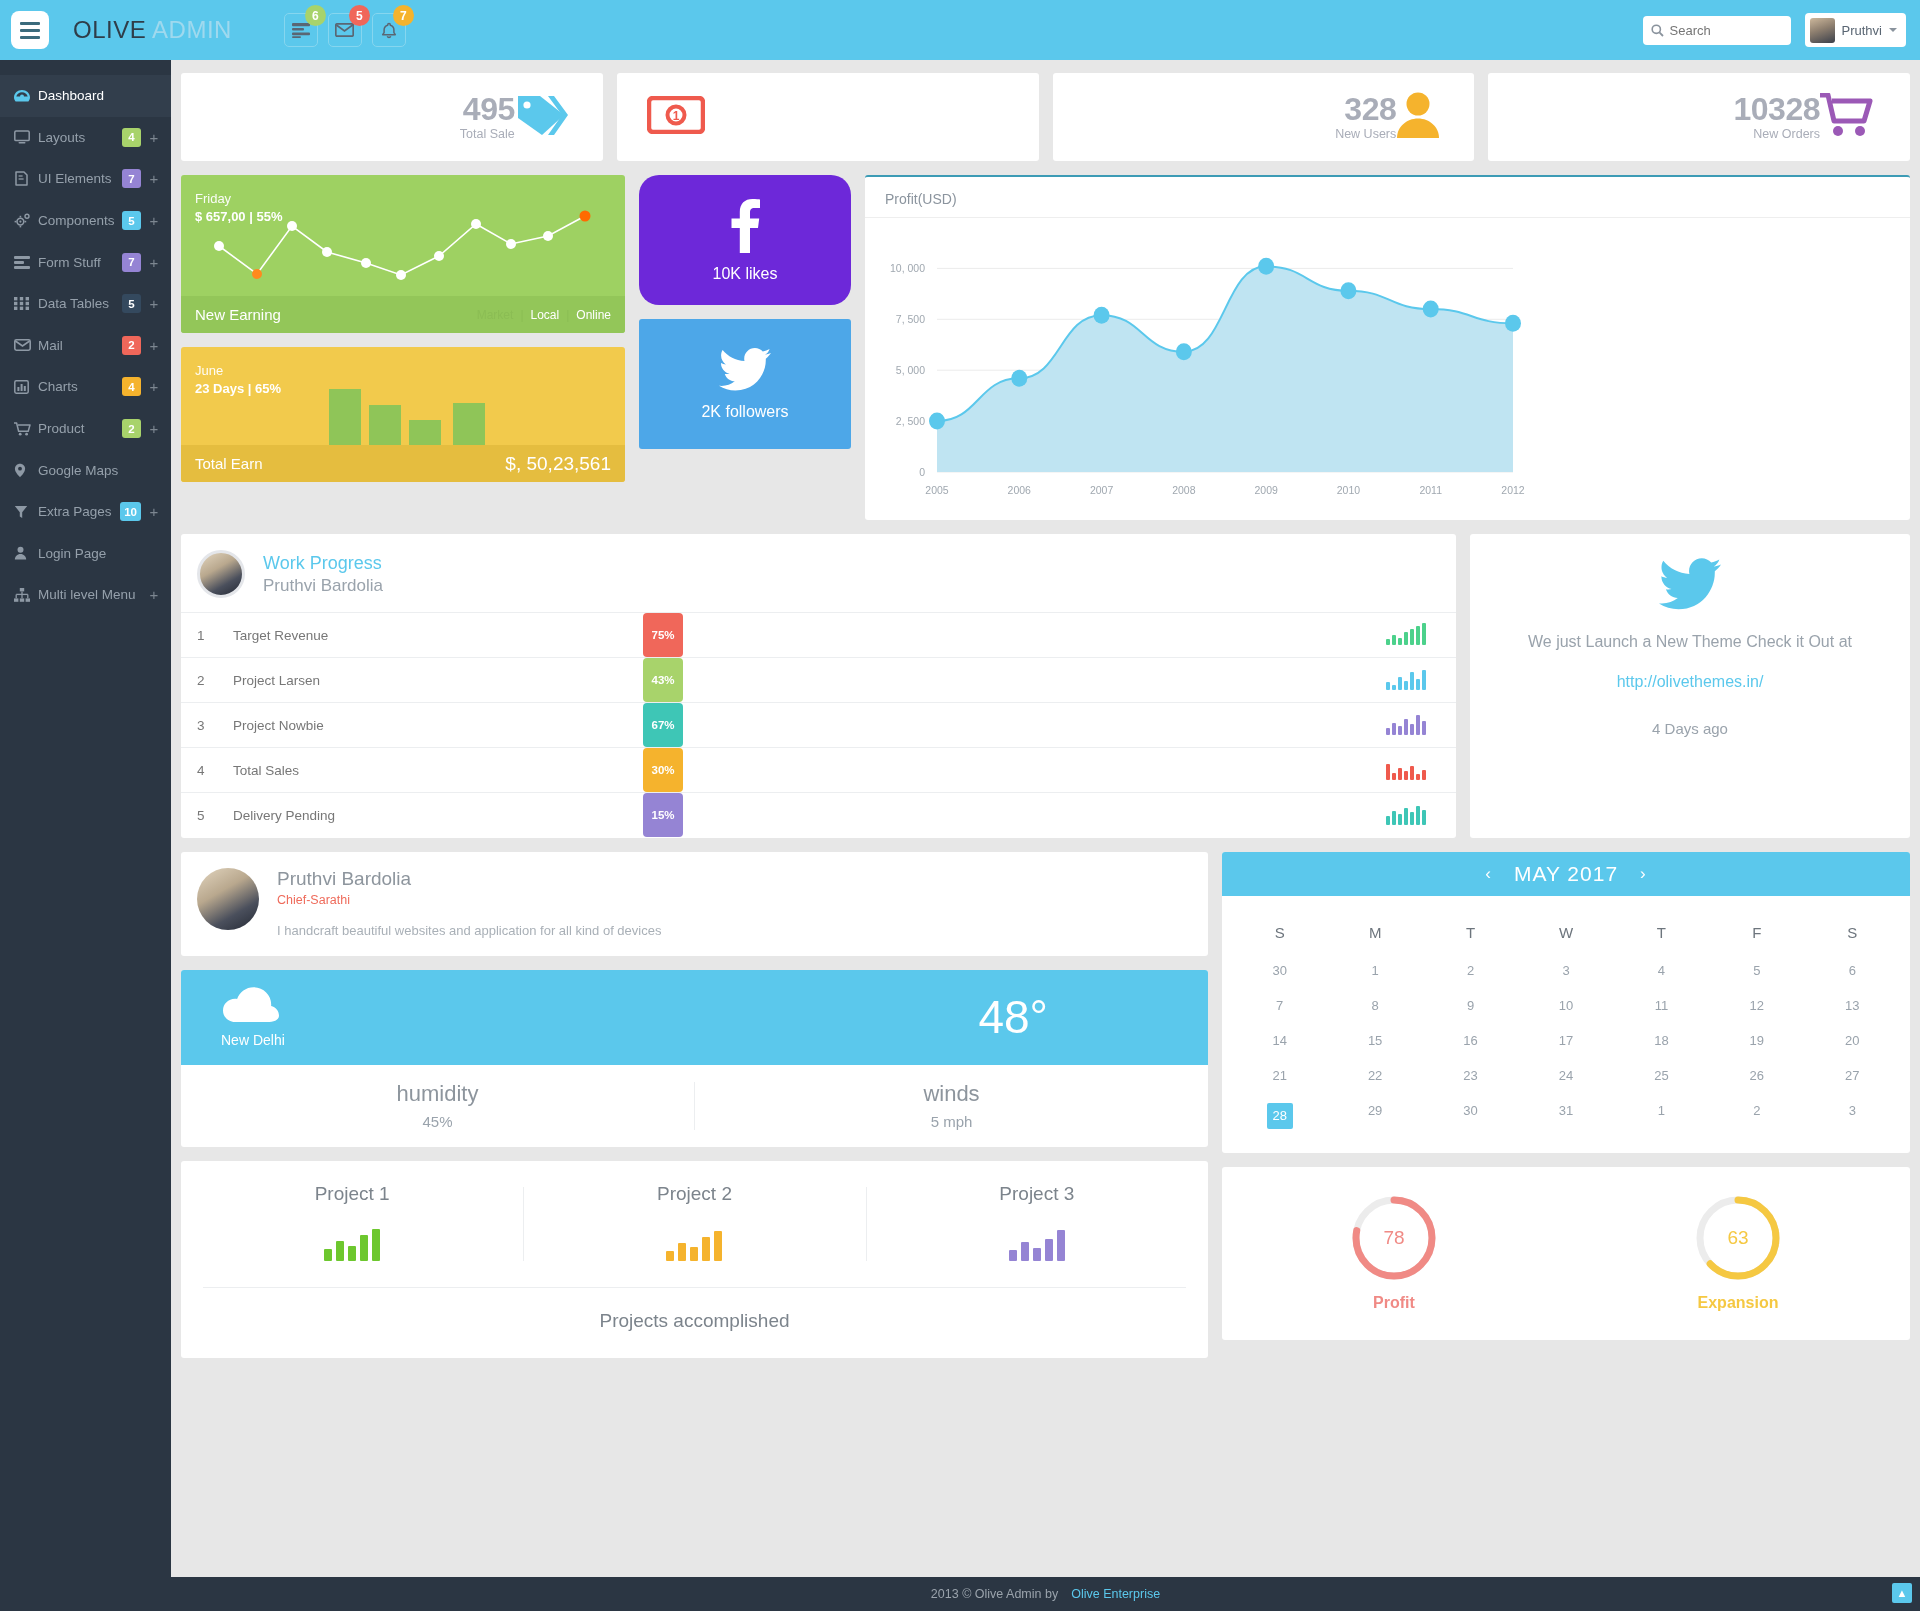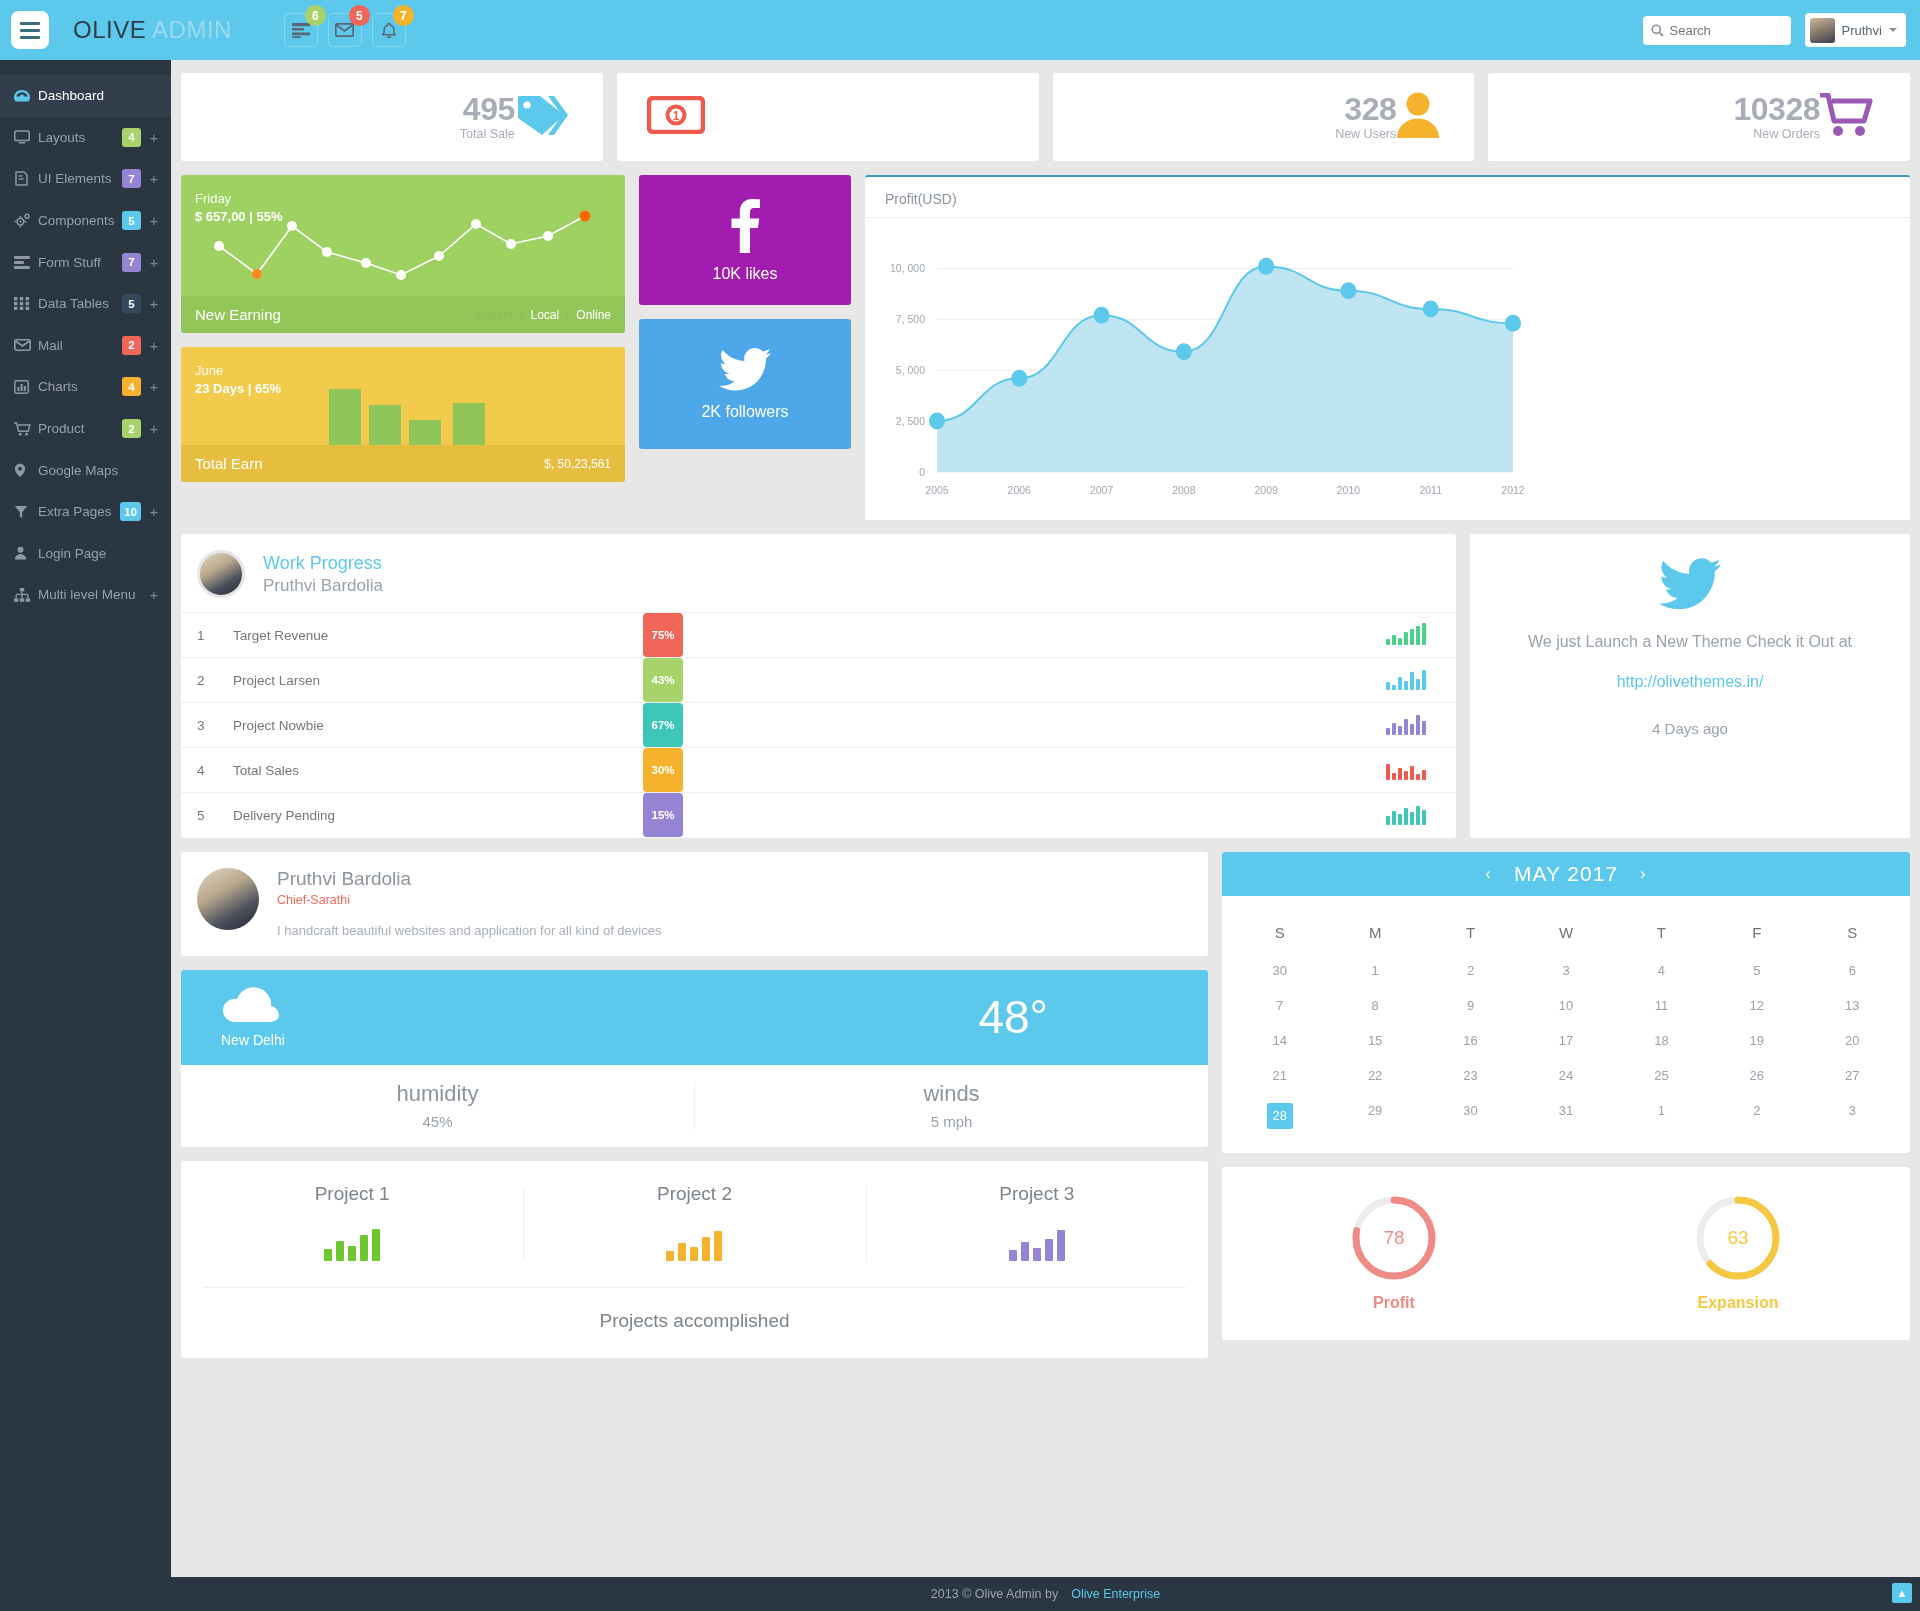--- a/index.html
+++ b/index.html
@@ -100,27 +100,27 @@
   .earn-head .d2 { font-size:13px; font-weight:700; margin-top:3px; }
   .earn-foot {
     position:absolute; left:0; right:0; bottom:0; height:37px; display:flex; align-items:center;
     padding:0 14px; color:#fff; font-size:15px;
   }
   .earn-foot.green { background:#93c659; }
   .earn-foot.yellow { background:#e5bd3f; }
   .earn-links { margin-left:auto; font-size:12px; display:flex; align-items:center; gap:7px; }
   .earn-links .muted { color:#8bbd54; }
   .earn-links span { cursor:pointer; }
-  .earn-amount { margin-left:auto; font-size:12px; }
+  .earn-amount { margin-left:auto; font-size:19px; }
 
   
   .social-col { width:212px; flex:0 0 212px; display:flex; flex-direction:column; gap:14px; }
   .social { border-radius:3px; height:130px; display:flex; flex-direction:column;
             align-items:center; justify-content:center; color:#fff; }
-  .social.fb { background:#a21caf; }
+  .social.fb { background:#6d28d9;border-radius:20px; }
   .social.tw { background:#4da7e8; }
   .social .lbl { font-size:16px; margin-top:12px; }
 
   
   .chartcard { flex:1; background:#fff; border-radius:3px; border-top:2px solid #3c9bb5; position:relative; }
   .chart-title { font-size:14px; color:#8b949e; padding:14px 0 10px 20px; }
   .chart-sep { height:1px; background:#eee; }
 
   
   .wp-head { display:flex; align-items:center; gap:18px; padding:16px 0 14px 16px; }

